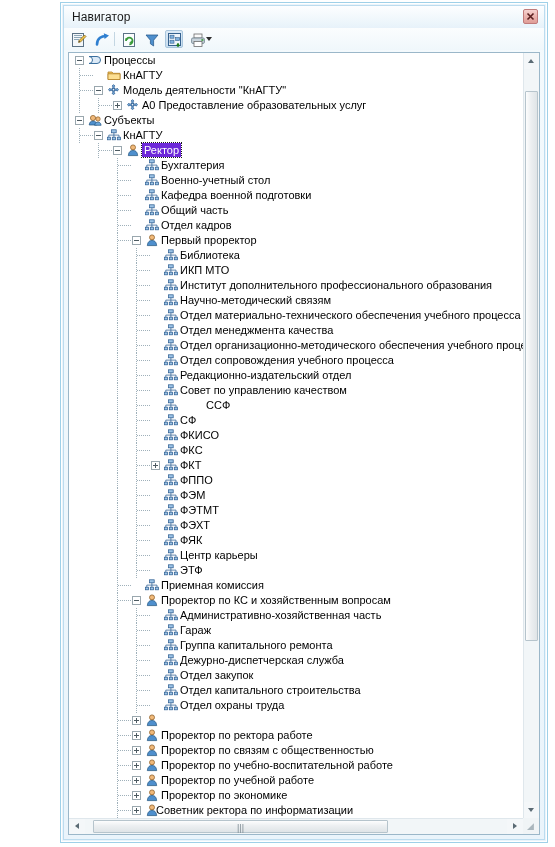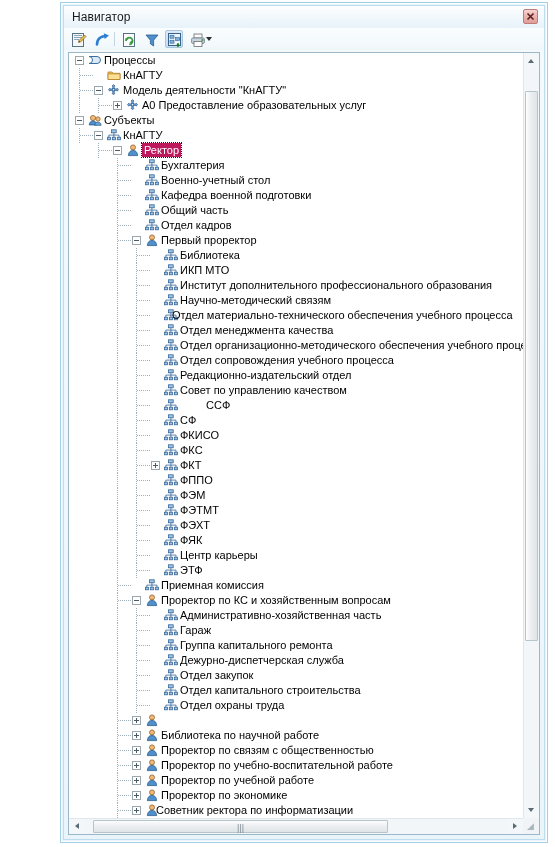--- a/index.html
+++ b/index.html
@@ -91,21 +91,21 @@
   .grip{position:absolute;font-size:9px;color:#7d8b93;line-height:1;}
   
   .row{
     position:relative;height:15px;white-space:nowrap;
   }
   .lbl{
     position:absolute;top:1px;font-size:11px;color:#000;
     line-height:13px;white-space:nowrap;
   }
   .lbl.sel{
-    background:#be185d;color:#ffffff;
+    background:#6d28d9;color:#ffffff;
     padding:0 2px;top:0px;line-height:14px;height:14px;
     outline:1px dotted #1a1a1a;
   }
   .ico{position:absolute;top:1px;width:14px;height:13px;}
   .exp{
     position:absolute;top:3px;width:9px;height:9px;
     border:1px solid #9aa7ae;background:#fff;box-sizing:border-box;
   }
   .exp:before{
     content:"";position:absolute;left:1px;top:3px;width:5px;height:1px;background:#4d5a61;
@@ -414,21 +414,21 @@
                   <div class="vline" style="left: 67px;"></div>
                   <div class="vline" style="left: 67px;"></div>
                   <div class="hline" style="left: 68px; width: 13px;"></div>
                   <svg width="14" height="13" viewBox="0 0 14 13" class="ico" style="left: 95px;">
                     <rect x="4.6" y="0.8" width="4.6" height="3" fill="#9dc4e6" stroke="#2e5f93" stroke-width=".75"></rect>
                     <path d="M6.9 3.8 V6.1 M1.8 6.1 H12 M1.8 6.1 V8.2 M6.9 6.1 V8.2 M12 6.1 V8.2" stroke="#2e5f93" stroke-width=".75" fill="none"></path>
                     <rect x="0.3" y="8.2" width="3.2" height="2.6" fill="#9dc4e6" stroke="#2e5f93" stroke-width=".75"></rect>
                     <rect x="5.3" y="8.2" width="3.2" height="2.6" fill="#9dc4e6" stroke="#2e5f93" stroke-width=".75"></rect>
                     <rect x="10.3" y="8.2" width="3.2" height="2.6" fill="#9dc4e6" stroke="#2e5f93" stroke-width=".75"></rect>
                   </svg>
-                  <div class="lbl" style="left: 103px;">Отдел материально-технического обеспечения учебного процесса</div>
+                  <div class="lbl" style="left: 111px;">Отдел материально-технического обеспечения учебного процесса</div>
                 </div>
                 <div class="row">
                   <div class="vline" style="left: 48px;"></div>
                   <div class="vline" style="left: 67px;"></div>
                   <div class="vline" style="left: 67px;"></div>
                   <div class="hline" style="left: 68px; width: 13px;"></div>
                   <svg width="14" height="13" viewBox="0 0 14 13" class="ico" style="left: 95px;">
                     <rect x="4.6" y="0.8" width="4.6" height="3" fill="#9dc4e6" stroke="#2e5f93" stroke-width=".75"></rect>
                     <path d="M6.9 3.8 V6.1 M1.8 6.1 H12 M1.8 6.1 V8.2 M6.9 6.1 V8.2 M12 6.1 V8.2" stroke="#2e5f93" stroke-width=".75" fill="none"></path>
                     <rect x="0.3" y="8.2" width="3.2" height="2.6" fill="#9dc4e6" stroke="#2e5f93" stroke-width=".75"></rect>
@@ -796,21 +796,21 @@
                 </div>
                 <div class="row">
                   <div class="vline" style="left: 48px;"></div>
                   <div class="vline" style="left: 48px;"></div>
                   <div class="hline" style="left: 49px; width: 13px;"></div>
                   <div class="exp plus" style="left: 63px;"></div>
                   <svg width="14" height="13" viewBox="0 0 14 13" class="ico" style="left: 76px;">
                     <circle cx="7" cy="3.4" r="2.5" fill="#f0b97a" stroke="#8a5a22" stroke-width=".75"></circle>
                     <path d="M2.3 11.6 C2.8 7.6 4.6 6.5 7 6.5 C9.4 6.5 11.2 7.6 11.7 11.6 Z" fill="#4e8fcd" stroke="#23557f" stroke-width=".75"></path>
                   </svg>
-                  <div class="lbl" style="left: 92px;">Библиотека по научной работе</div>
+                  <div class="lbl" style="left: 92px;">Проректор по ректора работе</div>
                 </div>
                 <div class="row">
                   <div class="vline" style="left: 48px;"></div>
                   <div class="vline" style="left: 48px;"></div>
                   <div class="hline" style="left: 49px; width: 13px;"></div>
                   <div class="exp plus" style="left: 63px;"></div>
                   <svg width="14" height="13" viewBox="0 0 14 13" class="ico" style="left: 76px;">
                     <circle cx="7" cy="3.4" r="2.5" fill="#f0b97a" stroke="#8a5a22" stroke-width=".75"></circle>
                     <path d="M2.3 11.6 C2.8 7.6 4.6 6.5 7 6.5 C9.4 6.5 11.2 7.6 11.7 11.6 Z" fill="#4e8fcd" stroke="#23557f" stroke-width=".75"></path>
                   </svg>

